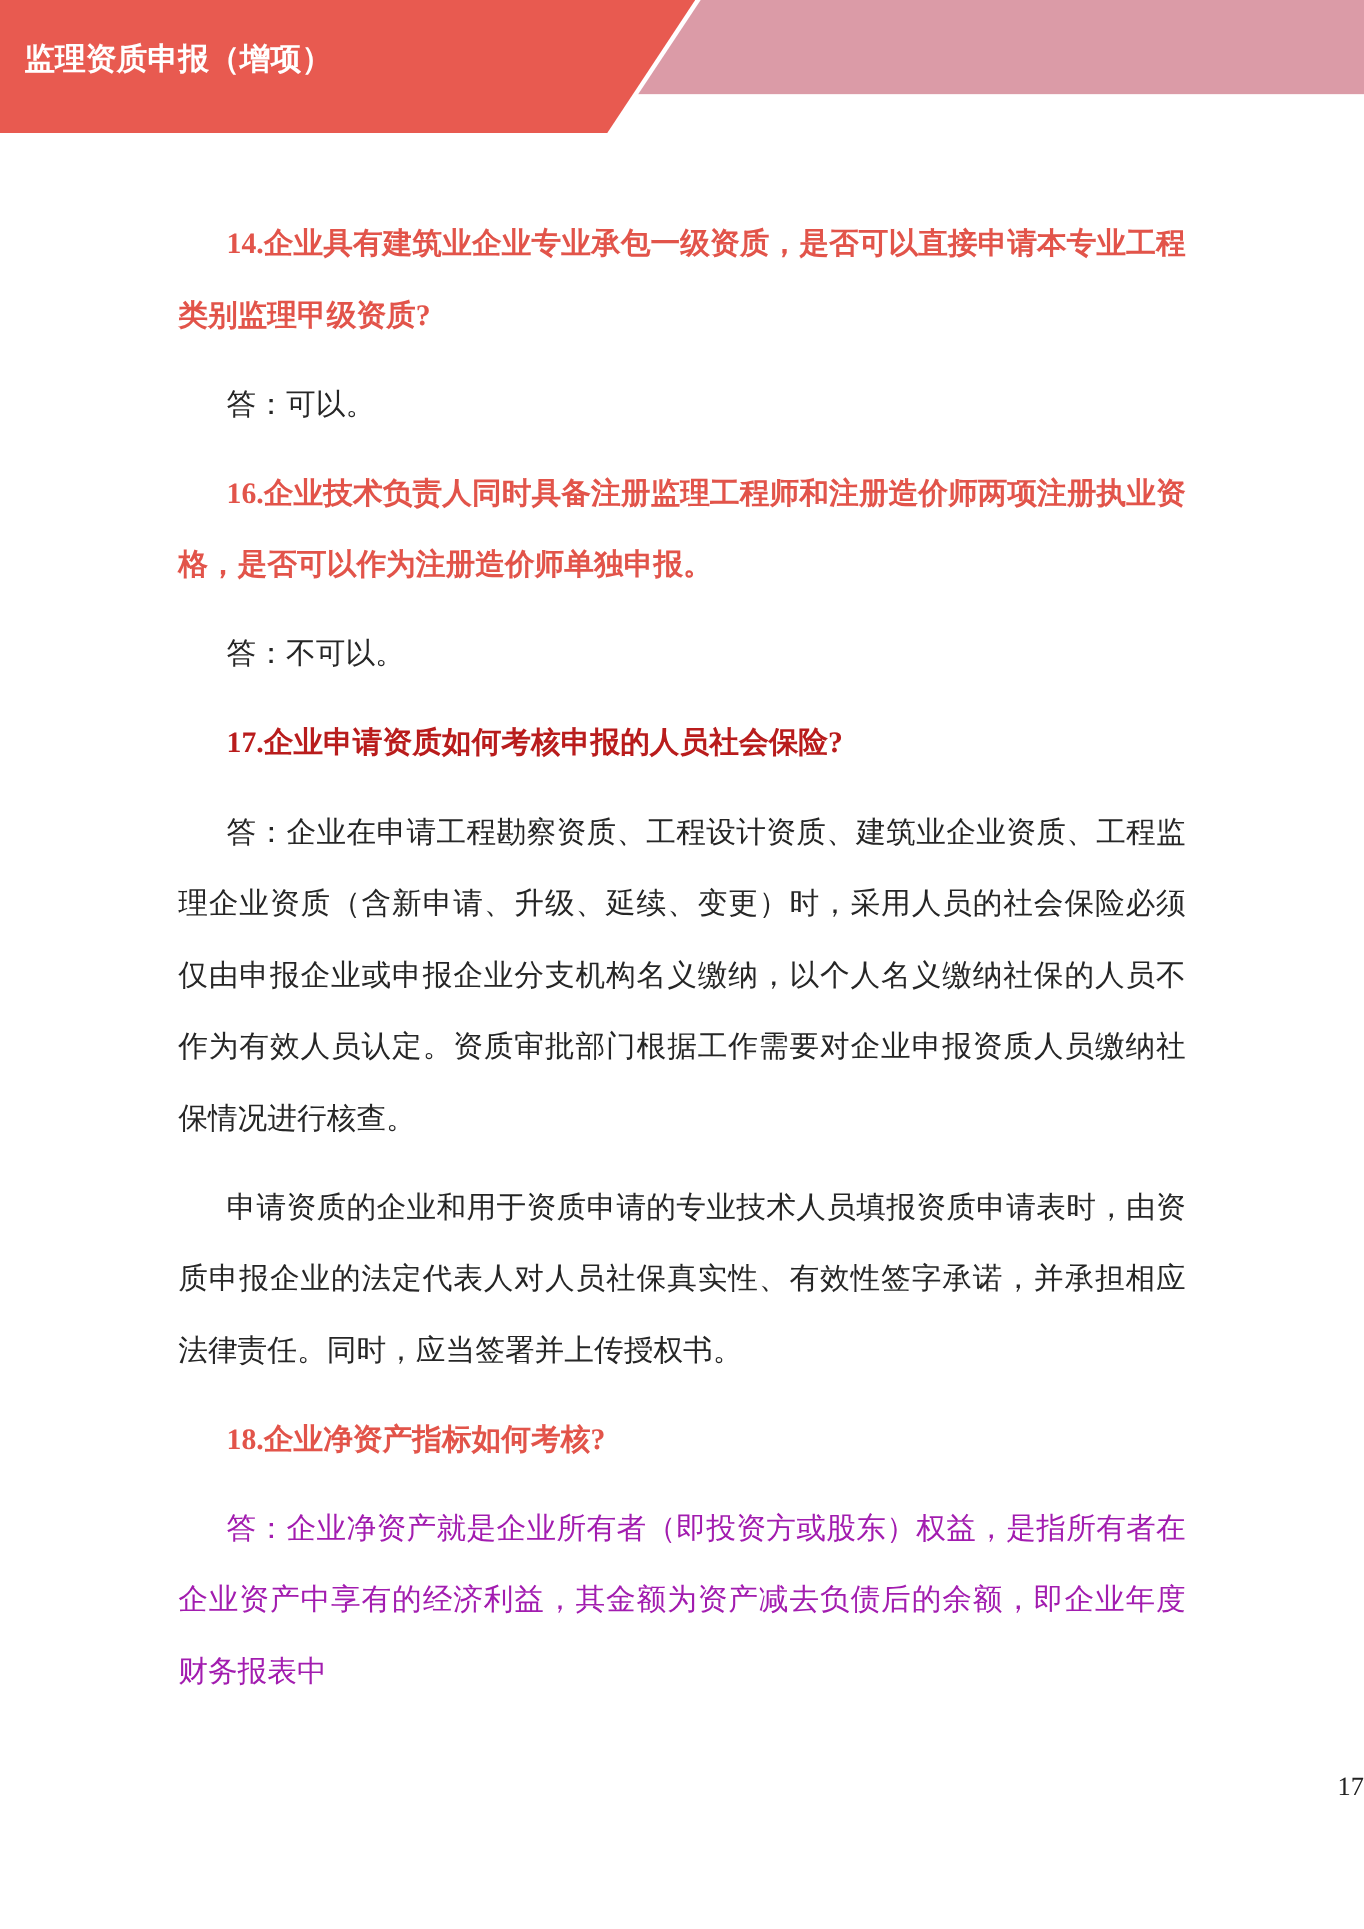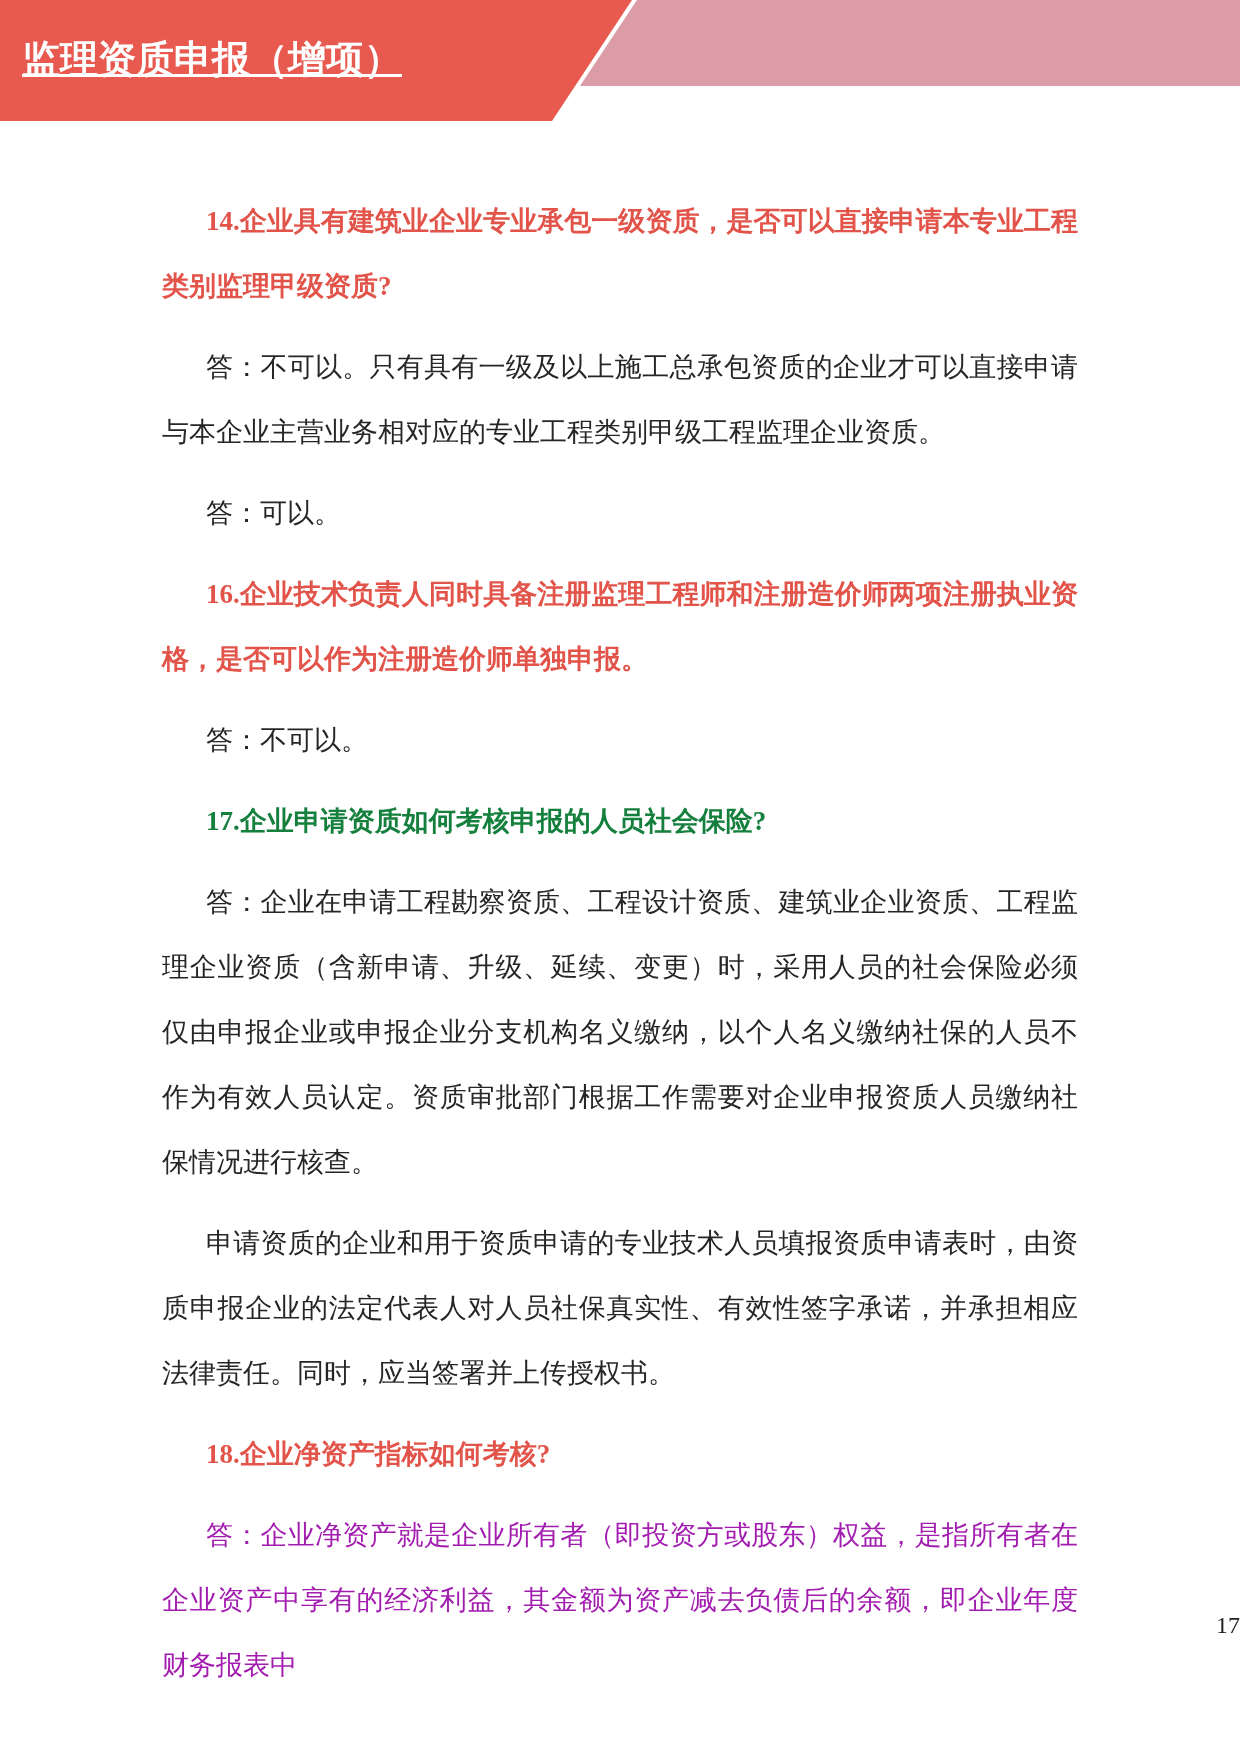--- a/index.html
+++ b/index.html
@@ -36,26 +36,25 @@
     width: 665px;
     height: 86px;
     background: #db9ba7;
     clip-path: polygon(62px 0, 100% 0, 100% 100%, 5px 100%);
   }
   .banner-title {
     position: absolute;
     left: 22px;
     top: 40px;
     font-family: "Liberation Sans", "DejaVu Sans", sans-serif;
-    font-size: 38px;
+    font-size: 28px;
     line-height: 1;
     font-weight: bold;
     color: #ffffff;
     white-space: nowrap;
-    text-decoration: underline;
   }
   
   .doc-body {
     position: absolute;
     left: 146px;
     top: 173px;
     width: 948px;
     font-size: 27px;
     line-height: 65px;
     text-align: justify;
@@ -92,25 +91,24 @@
 <div class="page">
 
   <div class="banner">
     <div class="banner-red" style="background: rgb(232, 90, 80);"></div>
     <div class="banner-pink" style="background: rgb(219, 155, 167);"></div>
     <div class="banner-title">监理资质申报（增项）</div>
   </div>
 
   <div class="doc-body">
     <p class="q" style="color: rgb(226, 84, 74);">14.企业具有建筑业企业专业承包一级资质，是否可以直接申请本专业工程类别监理甲级资质?</p>
-    <p class="a" style="color: rgb(38, 38, 38);">答：不可以。只有具有一级及以上施工总承包资质的企业才可以直接申请与本企业主营业务相对应的专业工程类别甲级工程监理企业资质。</p>
     <p class="a" style="color: rgb(38, 38, 38);">答：可以。</p>
     <p class="q" style="color: rgb(226, 84, 74);">16.企业技术负责人同时具备注册监理工程师和注册造价师两项注册执业资格，是否可以作为注册造价师单独申报。</p>
     <p class="a" style="color: rgb(38, 38, 38);">答：不可以。</p>
-    <p class="q" style="color: #15803d; font-family: Liberation Serif, serif;">17.企业申请资质如何考核申报的人员社会保险?</p>
+    <p class="q" style="color: #b91c1c; font-family: Liberation Serif, serif;">17.企业申请资质如何考核申报的人员社会保险?</p>
     <p class="a" style="color: rgb(38, 38, 38);">答：企业在申请工程勘察资质、工程设计资质、建筑业企业资质、工程监理企业资质（含新申请、升级、延续、变更）时，采用人员的社会保险必须仅由申报企业或申报企业分支机构名义缴纳，以个人名义缴纳社保的人员不作为有效人员认定。资质审批部门根据工作需要对企业申报资质人员缴纳社保情况进行核查。</p>
     <p class="a" style="color: rgb(38, 38, 38);">申请资质的企业和用于资质申请的专业技术人员填报资质申请表时，由资质申报企业的法定代表人对人员社保真实性、有效性签字承诺，并承担相应法律责任。同时，应当签署并上传授权书。</p>
     <p class="q" style="color: rgb(226, 84, 74);">18.企业净资产指标如何考核?</p>
     <p class="a" style="color: #a21caf;">答：企业净资产就是企业所有者（即投资方或股东）权益，是指所有者在企业资产中享有的经济利益，其金额为资产减去负债后的余额，即企业年度财务报表中</p>
   </div>
 
   <div class="page-number">17</div>
 
 </div>
 

